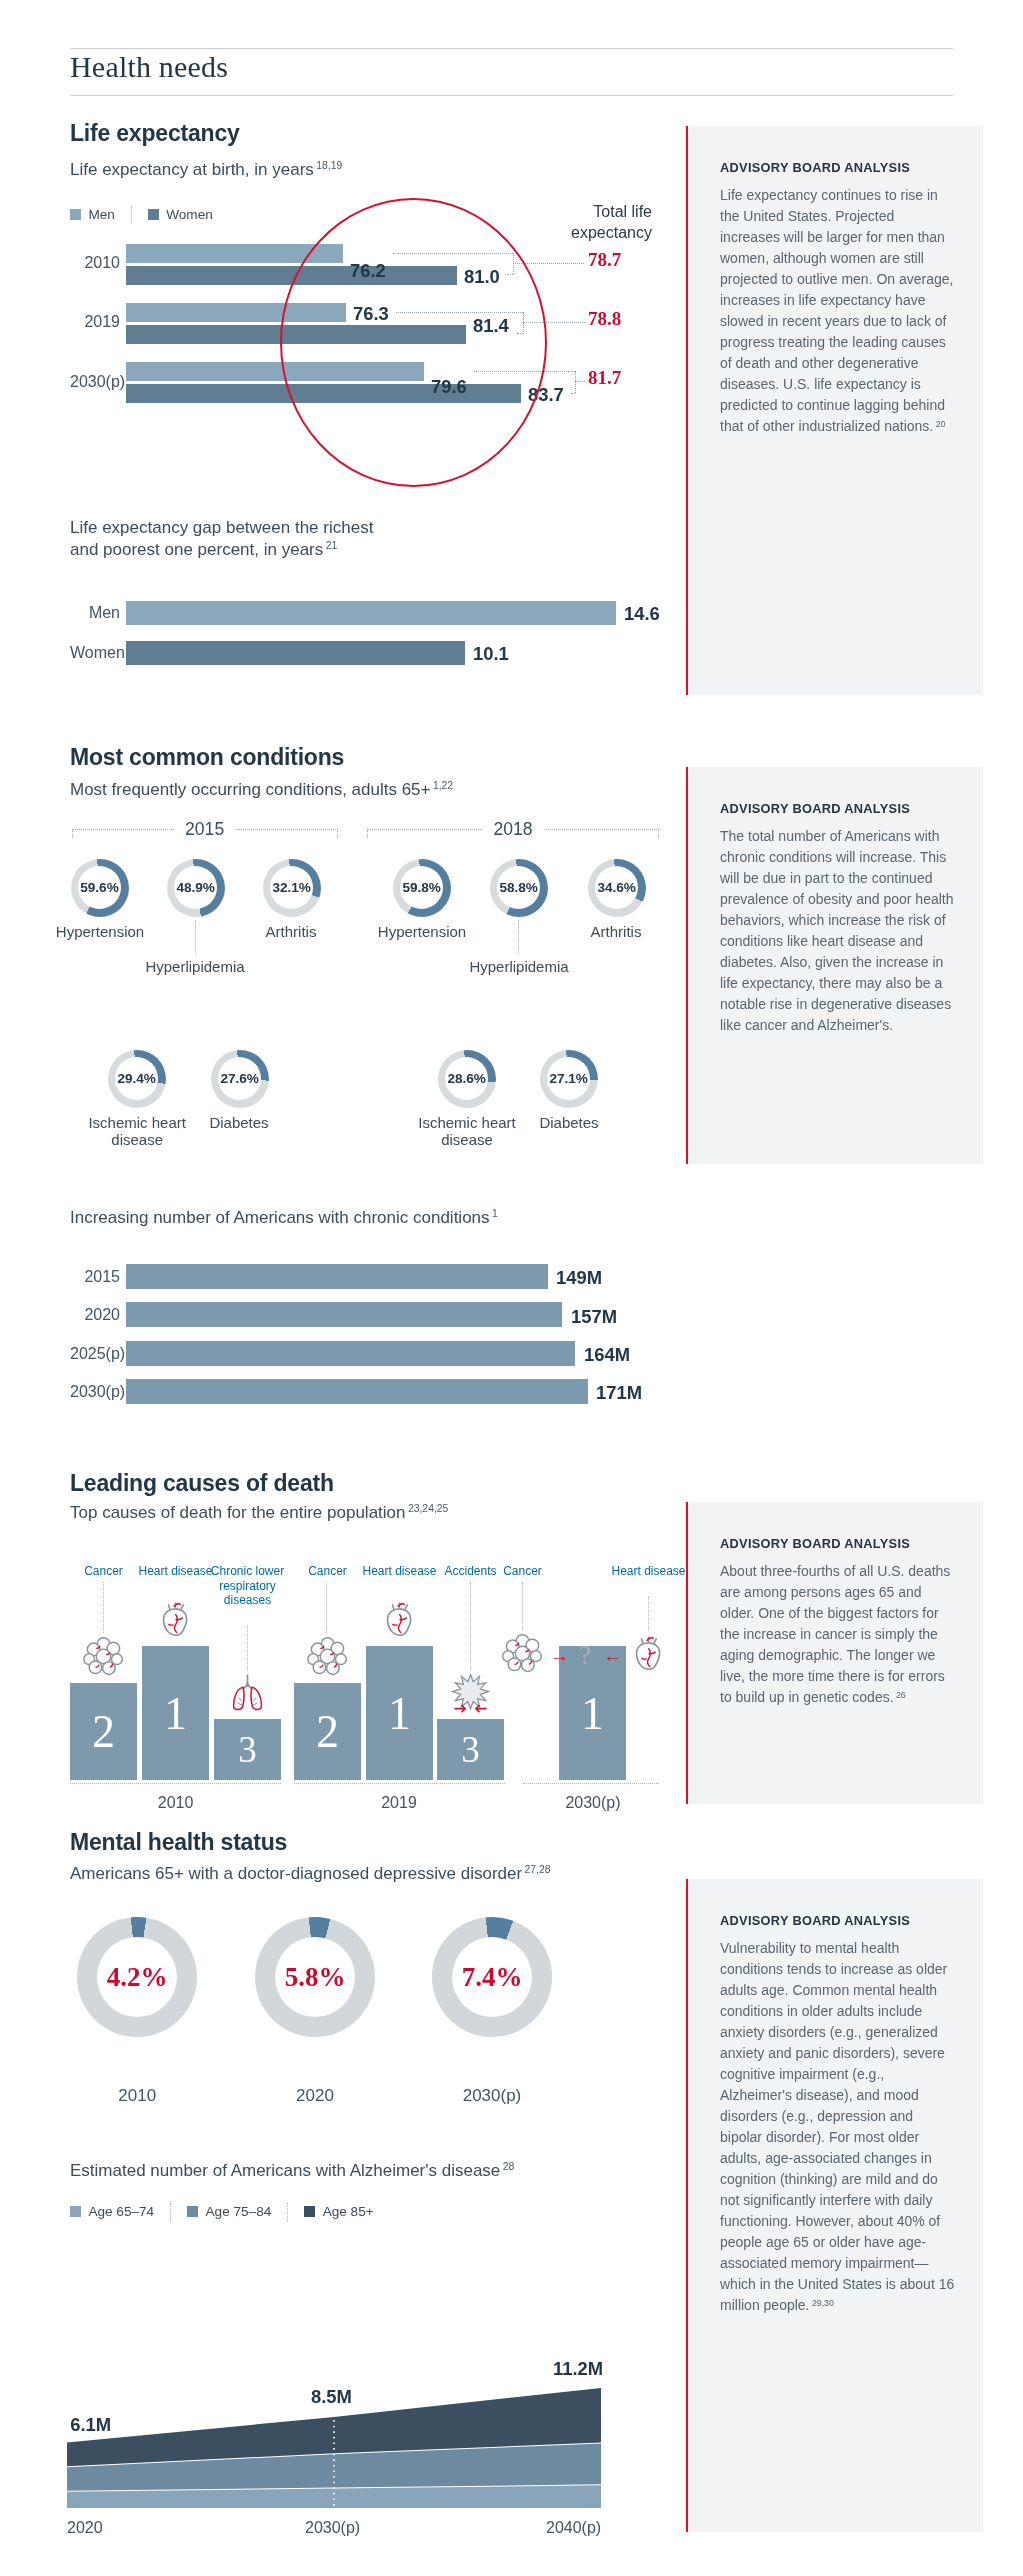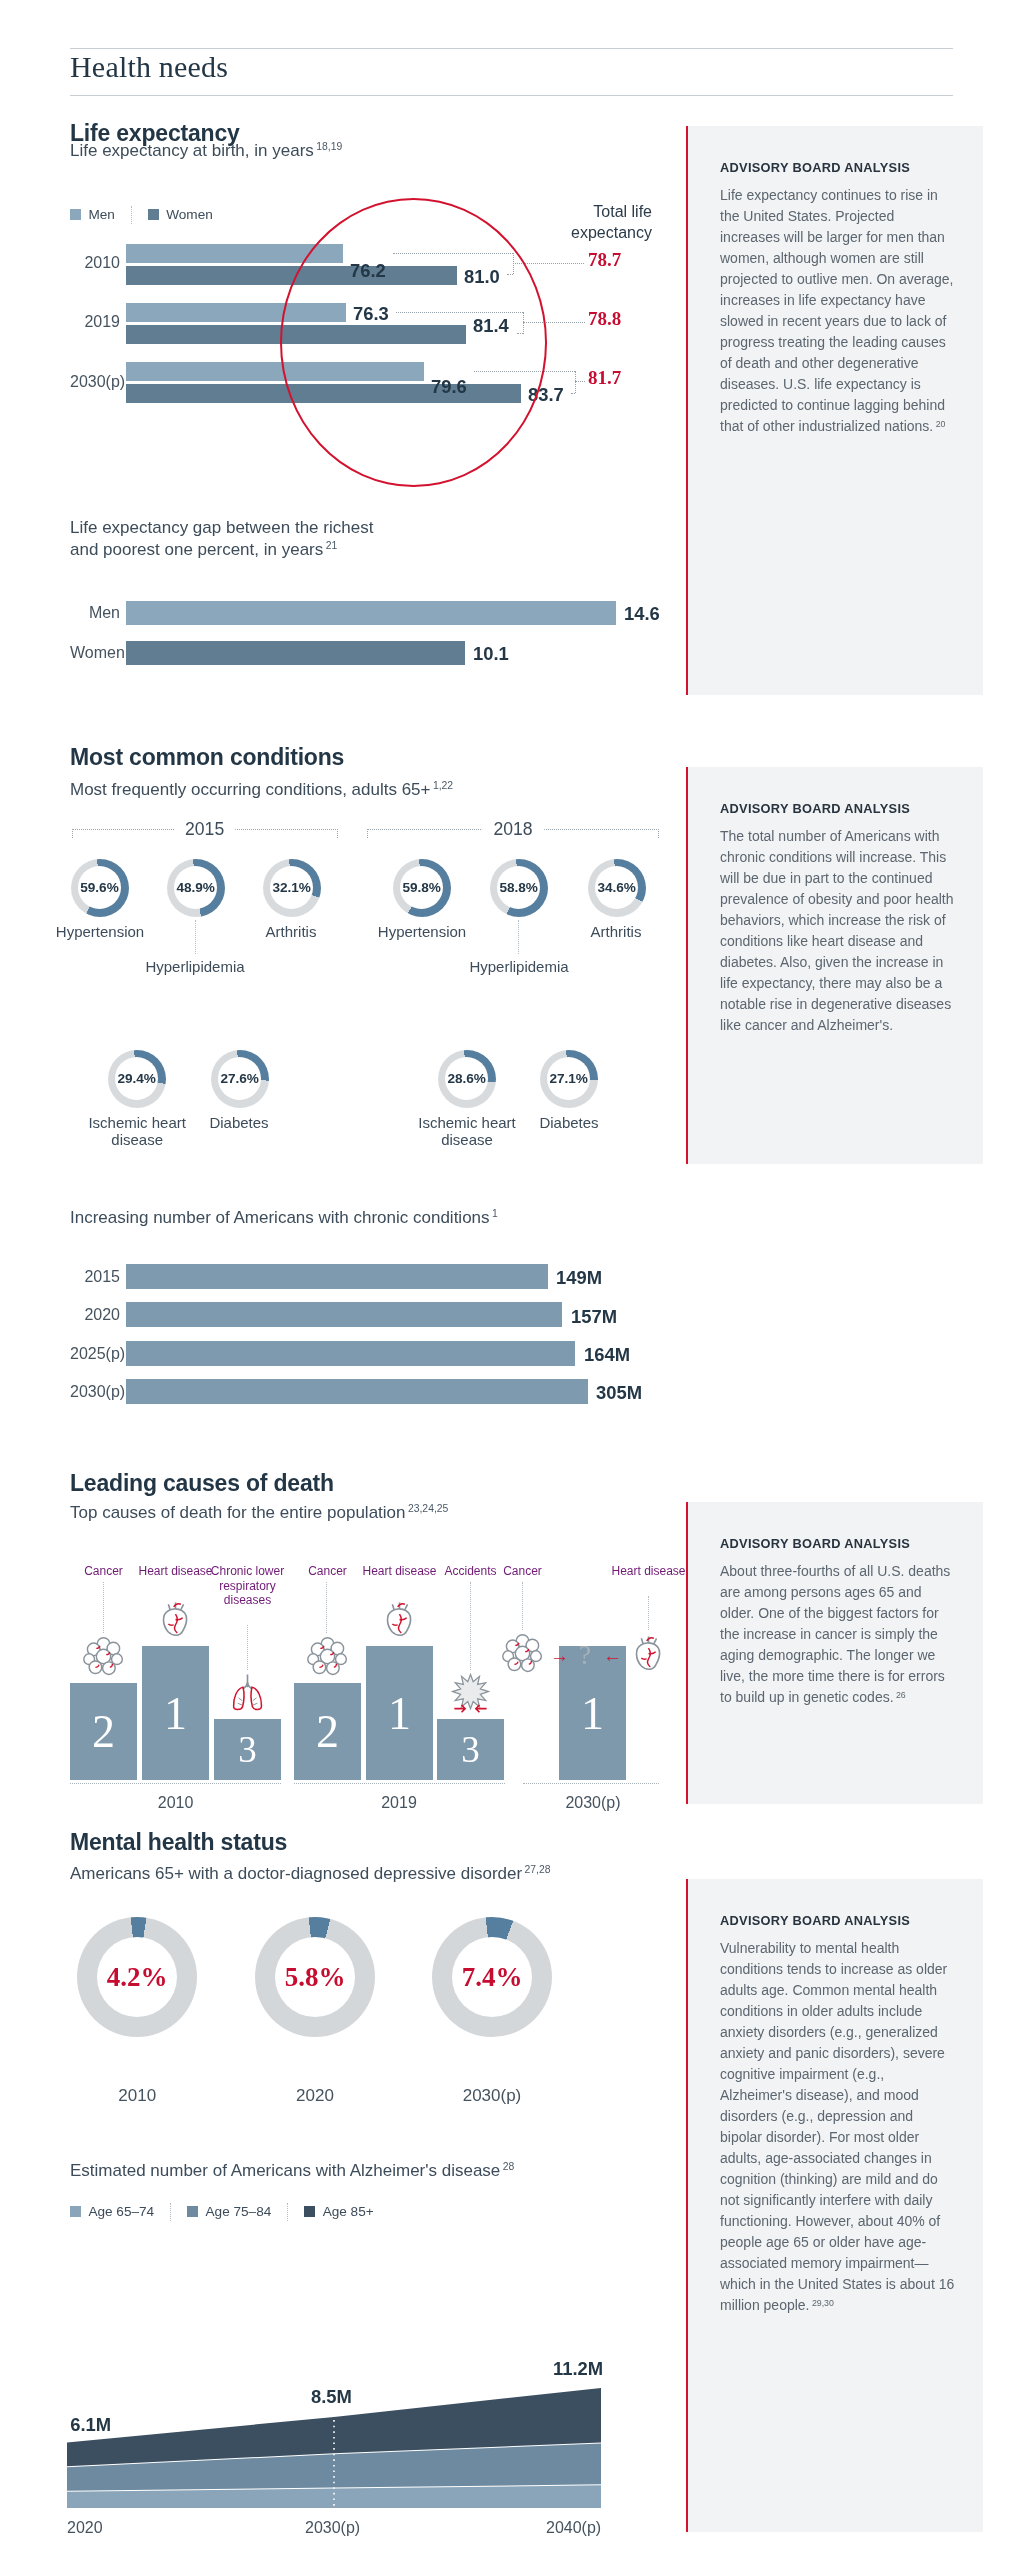--- a/index.html
+++ b/index.html
@@ -43,21 +43,21 @@
   
   .donut { position:absolute; border-radius:50%; }
   .donut .hole { position:absolute; background:#fff; border-radius:50%; display:flex; align-items:center; justify-content:center; }
   .donut .pct { font-weight:bold; font-size:13.6px; color:#243746; }
   .don-lab { position:absolute; font-size:15px; line-height:17px; color:#3d4c5a; text-align:center; }
   .ybracket { position:absolute; height:9.6px; border-top:1.6px dotted #9aa4ad; border-left:1.6px dotted #9aa4ad; border-right:1.6px dotted #9aa4ad; }
   .ybracket span { position:absolute; top:-11.2px; left:50%; transform:translateX(-50%); background:#fff; padding:0 11.2px; font-size:17.6px; color:#3d4c5a; }
   
   .pod-col { position:absolute; display:flex; align-items:center; justify-content:center; }
   .pod-num { font-family:"Liberation Serif","DejaVu Serif",serif; color:#ffffff; }
-  .pod-lab { position:absolute; font-size:12px; line-height:14.4px; color:#701a75; text-align:center; }
+  .pod-lab { position:absolute; font-size:12px; line-height:14.4px; color:#0369a1; text-align:center; }
   .pod-year { position:absolute; font-size:16px; color:#45535f; text-align:center; }
   .pod-base { position:absolute; border-top:1.6px dotted #aab3ba; }
   .icon-wrap { position:absolute; }
   .qmark { position:absolute; font-family:"Liberation Serif","DejaVu Serif",serif; font-size:27px; color:#a9b1b8; }
   .red-arrow { position:absolute; color:#d2122e; font-size:19px; font-weight:bold; }
   
   .big-pct { font-family:"Liberation Serif","DejaVu Serif",serif; font-weight:bold; font-size:27px; color:#c60c30; }
   .don-year { position:absolute; font-size:17px; color:#45535f; text-align:center; }
   
   .area-lab { position:absolute; font-weight:bold; font-size:18.4px; color:#243746; white-space:nowrap; }
@@ -66,21 +66,21 @@
 </head>
 <body>
 
 <div id="page">
 
   <div class="rule" style="top:48px"></div>
   <div id="page-title">Health needs</div>
   <div class="rule" style="top:95px"></div>
 
   <div class="sec-h2" style="top:120px">Life expectancy</div>
-  <div class="sec-sub" style="top:141px"><span>Life expectancy at birth, in years</span><span class="sup">18,19</span></div>
+  <div class="sec-sub" style="top:160px"><span>Life expectancy at birth, in years</span><span class="sup">18,19</span></div>
 
   <div class="legend" style="left:70px; top:206px">
     <span class="sw" id="sw-men" style="background: rgb(139, 167, 187);"></span>
     <span class="lab">Men</span>
     <span class="sep"></span>
     <span class="sw" id="sw-women" style="background: rgb(96, 125, 146);"></span>
     <span class="lab">Women</span>
   </div>
 
   <div id="total-label">
@@ -212,21 +212,21 @@
       <div class="bar" style="left: 56px; top: 0px; width: 422px; height: 25px; background: rgb(126, 154, 175);"></div>
       <div class="bar-num" style="left: 486px; top: 3.2px;">149M</div>
       <div class="cat-lab" style="left: 0px; top: 42px; width: 50px;">2020</div>
       <div class="bar" style="left: 56px; top: 38px; width: 436px; height: 25px; background: rgb(126, 154, 175);"></div>
       <div class="bar-num" style="left: 501px; top: 42px;">157M</div>
       <div class="cat-lab" style="left: 0px; top: 81px; width: 50px;">2025(p)</div>
       <div class="bar" style="left: 56px; top: 77px; width: 449px; height: 25px; background: rgb(126, 154, 175);"></div>
       <div class="bar-num" style="left: 514px; top: 80px;">164M</div>
       <div class="cat-lab" style="left: 0px; top: 119px; width: 50px;">2030(p)</div>
       <div class="bar" style="left: 56px; top: 115px; width: 462px; height: 25px; background: rgb(126, 154, 175);"></div>
-      <div class="bar-num" style="left: 526px; top: 118px;">305M</div>
+      <div class="bar-num" style="left: 526px; top: 118px;">171M</div>
     </div>
 
   <div class="sec-h2" style="top:1470px">Leading causes of death</div>
   <div class="sec-sub" style="top:1503px"><span>Top causes of death for the entire population</span><span class="sup">23,24,25</span></div>
   <div class="chart" id="podium-chart" style="left:70px; top:1562px; width:631px; height:256px">
       <div class="pod-col" style="left: 0px; top: 121px; width: 67px; height: 97px; background: rgb(126, 152, 172);">
         <div class="pod-num" style="font-size: 46px;">2</div>
       </div>
       <div class="icon-wrap" style="left: 12px; top: 73px; width: 43px; height: 43px;"><svg viewBox="0 0 48 48" width="43" height="43">
           <g fill="#ffffff" stroke="#8a939b" stroke-width="1.6">

